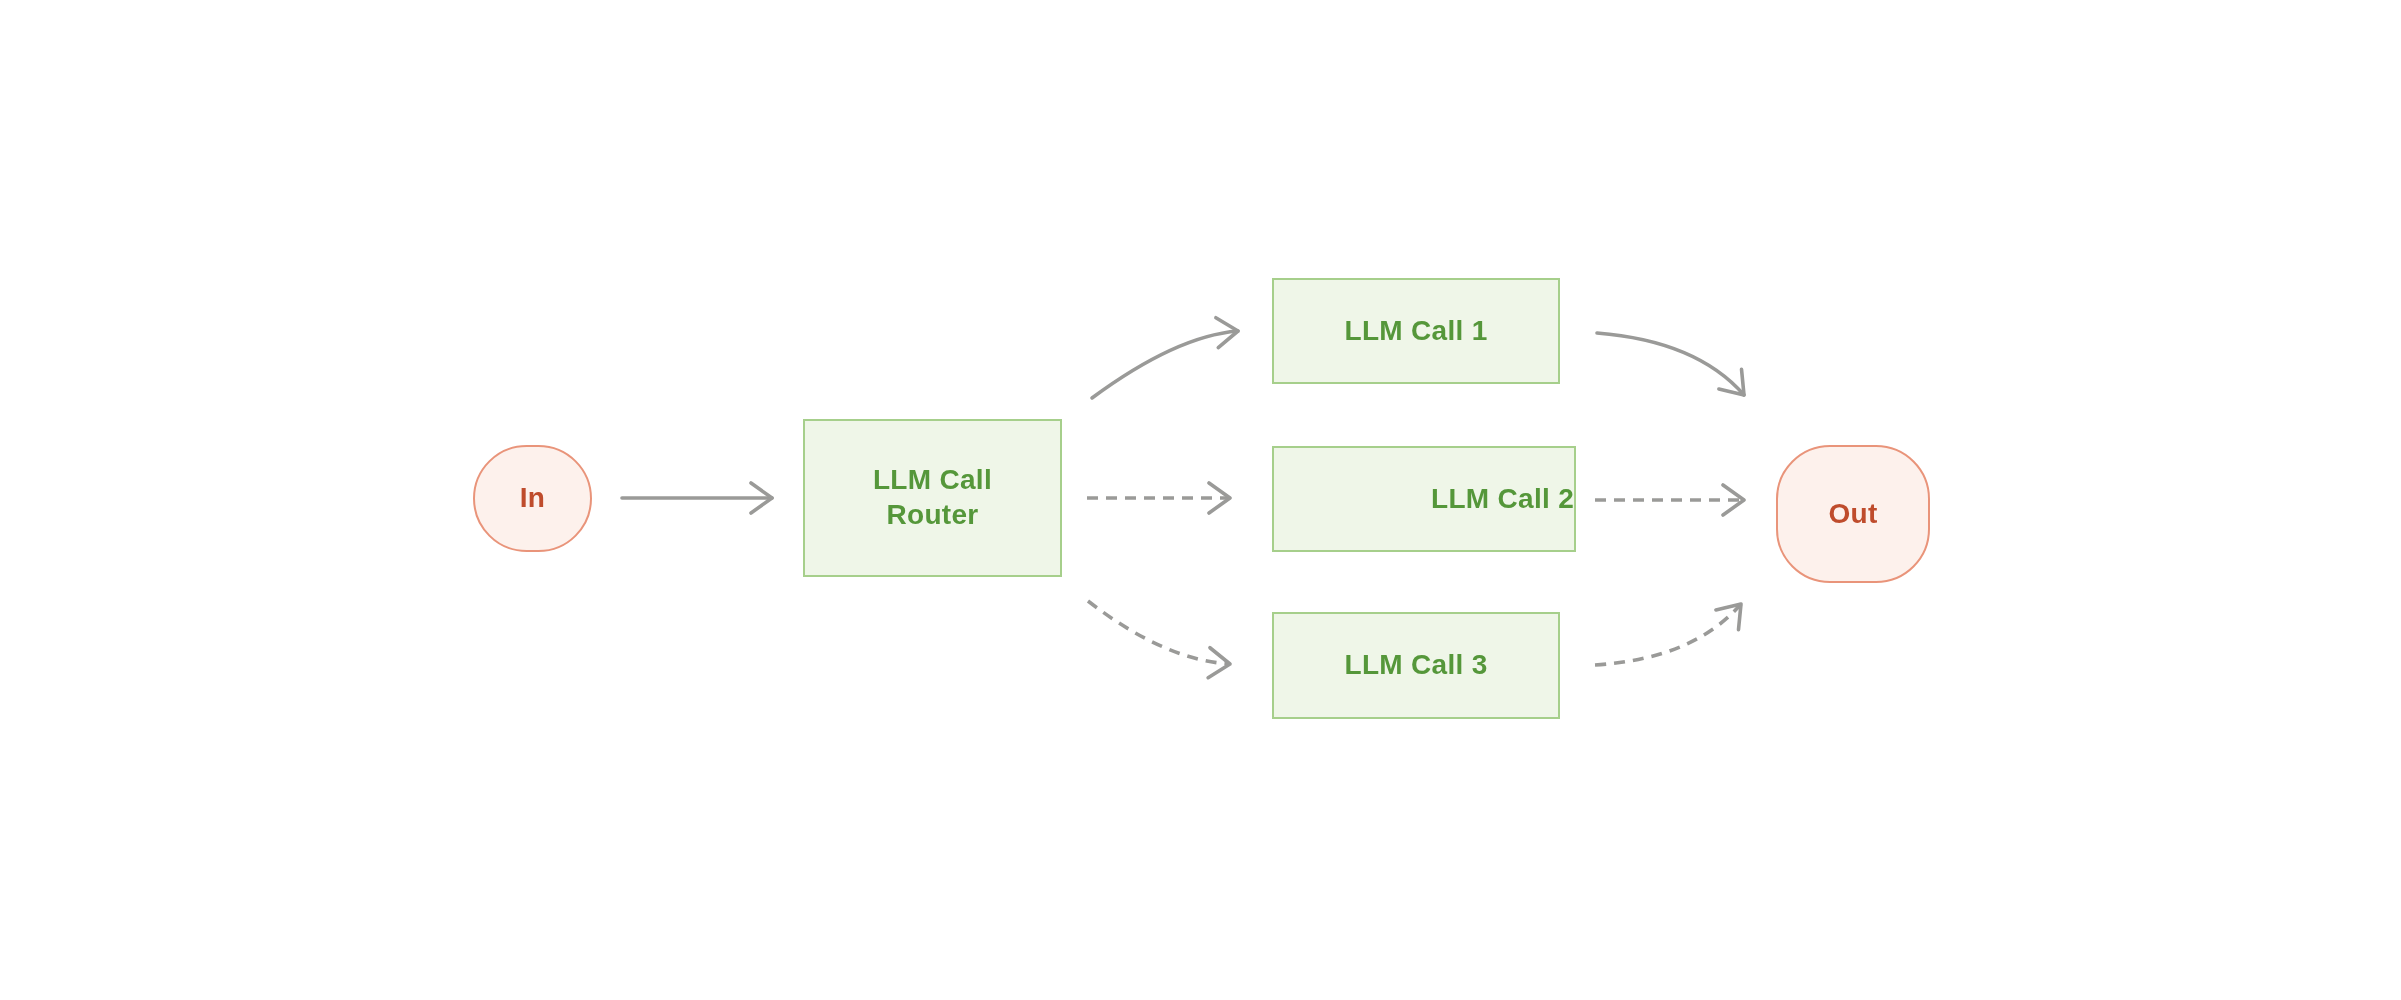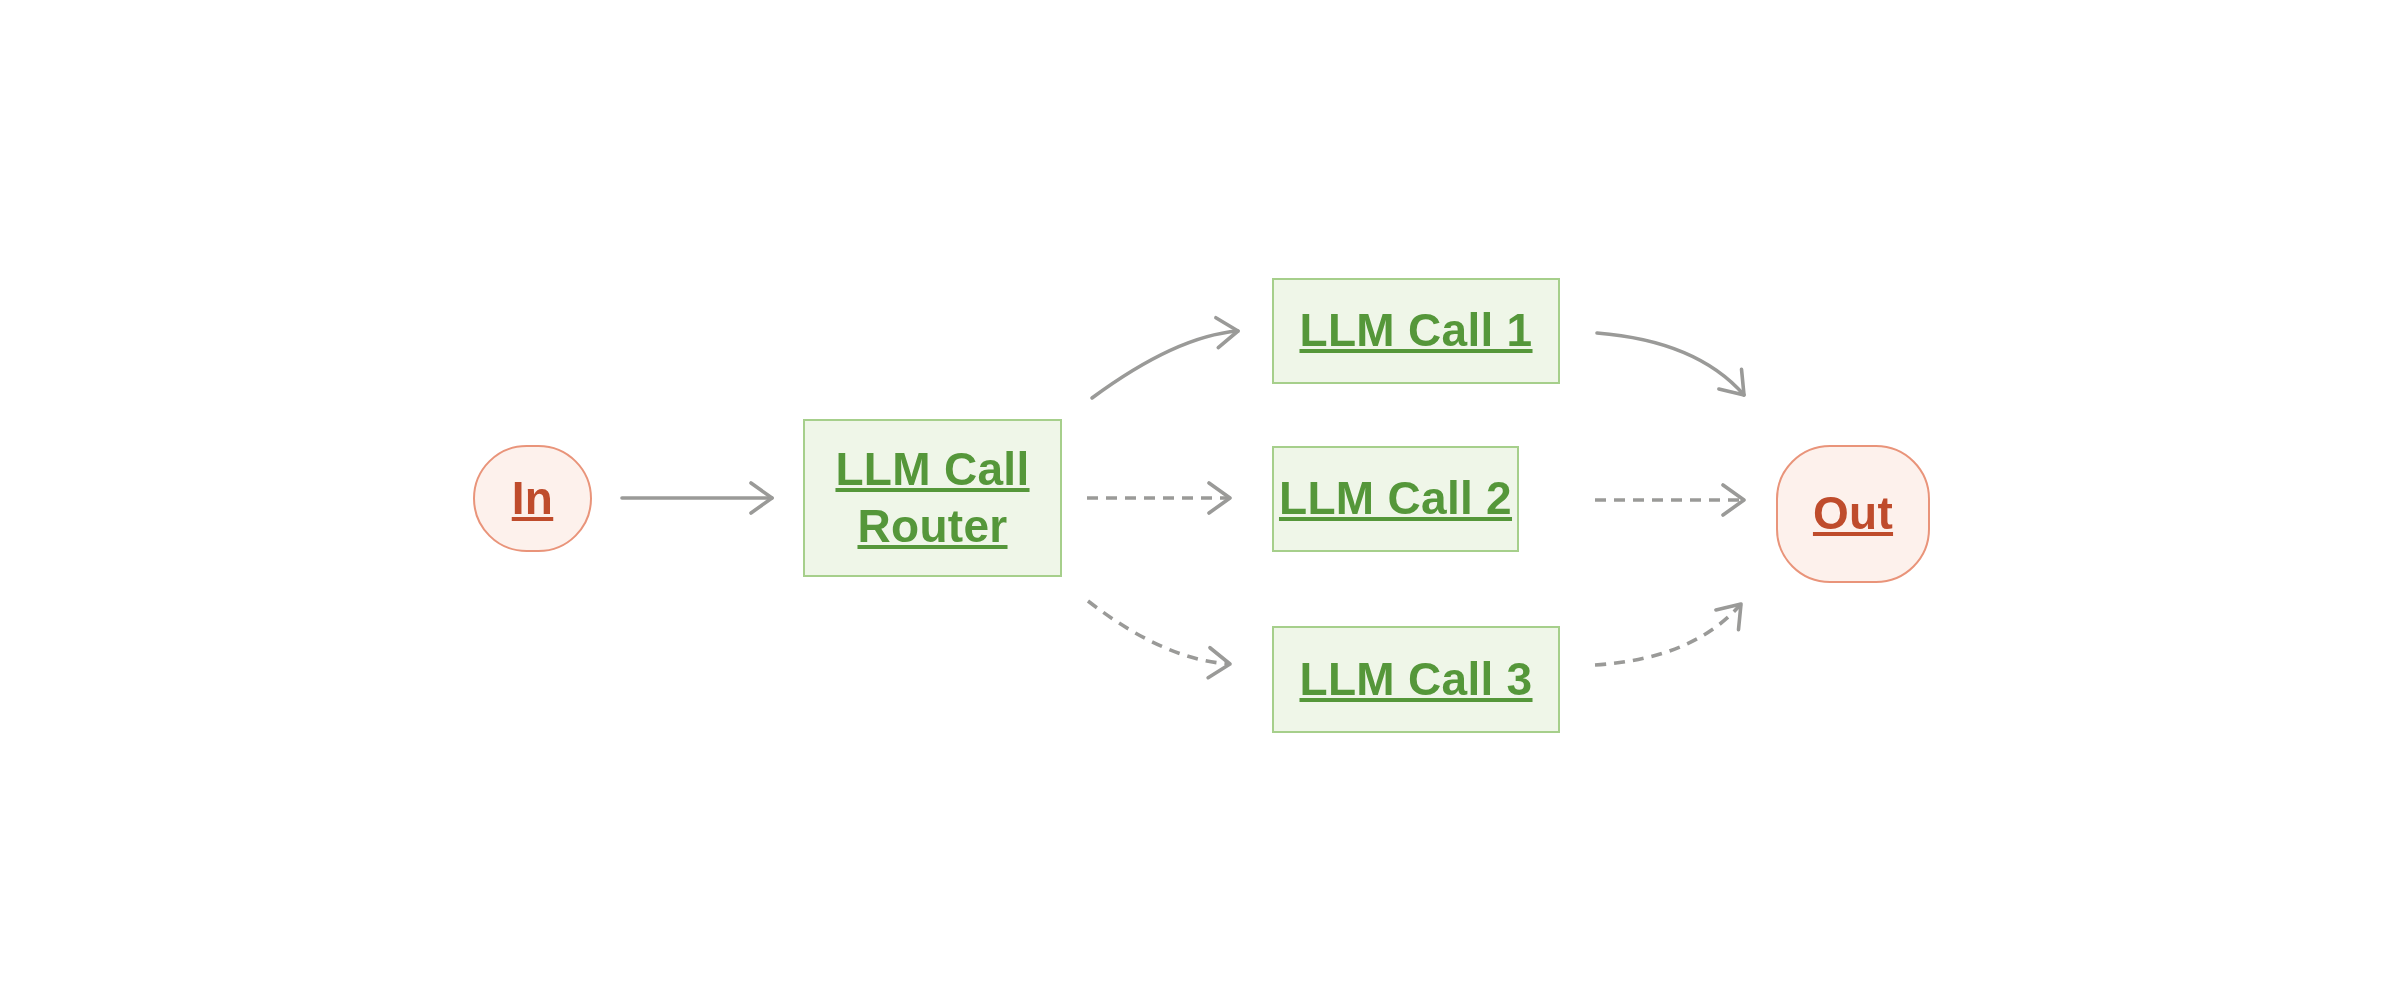--- a/index.html
+++ b/index.html
@@ -46,41 +46,40 @@
     stroke-linejoin: round;
   }
   .node {
     position: absolute;
     box-sizing: border-box;
     display: flex;
     align-items: center;
     justify-content: center;
     text-align: center;
     font-weight: 700;
-    font-size: 46px;
+    font-size: 28px;
     line-height: 1.24;
     letter-spacing: 0.3px;
-    text-decoration: underline;
   }
   .node.process {
     background: var(--process-fill);
     border: 2.5px solid var(--process-border);
     color: var(--process-text);
   }
   .node.terminal {
     background: var(--terminal-fill);
     border: 2.5px solid var(--terminal-border);
     color: var(--terminal-text);
     border-radius: 54px;
   }
   #node-in     { left: 473px;  top: 445px; width: 119px; height: 107px; }
   #node-router { left: 803px;  top: 419px; width: 259px; height: 158px; flex-direction: column; }
   #node-call1  { left: 1272px; top: 278px; width: 288px; height: 106px; }
-  #node-call2  { left: 1272px; top: 446px; width: 247px; height: 106px; }
-  #node-call3  { left: 1272px; top: 626px; width: 288px; height: 107px; }
+  #node-call2  { left: 1272px; top: 446px; width: 304px; height: 106px; justify-content: flex-end; }
+  #node-call3  { left: 1272px; top: 612px; width: 288px; height: 107px; }
   #node-out    { left: 1776px; top: 445px; width: 154px; height: 138px; }
   .router-line { display: block; }
 </style>
 </head>
 <body>
 
 <div class="canvas">
 
   <svg class="edges-layer" viewBox="0 0 2401 1000" xmlns="http://www.w3.org/2000/svg">
     <defs>

